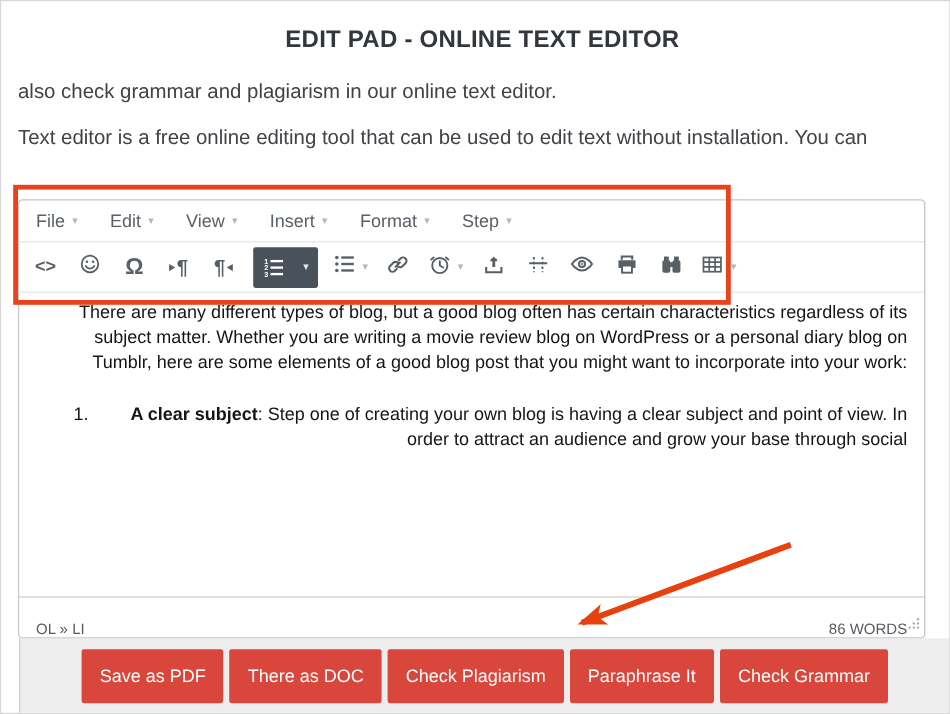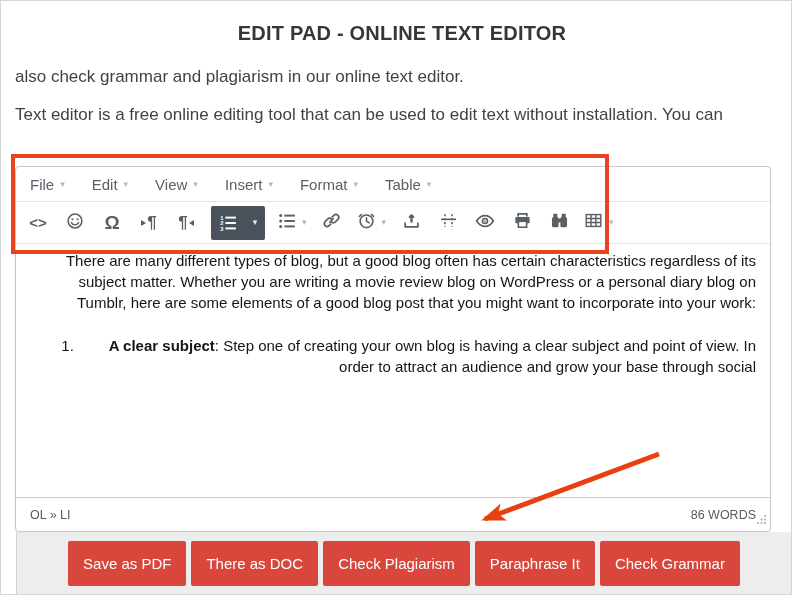--- a/index.html
+++ b/index.html
@@ -53,21 +53,21 @@
   .content{
     flex:1;padding:6px 14px;font-size:15px;line-height:21px;color:#151515;overflow:hidden;text-align:right;
   }
   .content p{margin:0 0 14px;}
   .content ol{margin:22px 0 0;padding-left:48px;}
   .content li{padding-left:2px;}
   .li-bold{font-weight:bold;}
   
   .statusbar{
     position:relative;height:33px;flex:0 0 33px;border-top:1px solid #ccc;
-    display:flex;align-items:center;justify-content:space-between;
+    display:flex;align-items:flex-end;justify-content:space-between;
     padding:0 14px;font-size:12.5px;color:#565b61;
   }
   .grip{position:absolute;right:3px;bottom:3px;cursor:nwse-resize;}
   
   .footer{
     position:absolute;left:15px;right:0;top:531px;bottom:0;
     background:#ededed;border-left:1px solid #d0d0d0;
   }
   .btn-row{position:absolute;top:9px;left:0;right:0;display:flex;justify-content:center;gap:5px;}
   .action-btn{
@@ -113,21 +113,21 @@
       </span>
       <span class="menu-item">
         <span>Insert</span>
         <span class="caret">▾</span>
       </span>
       <span class="menu-item">
         <span>Format</span>
         <span class="caret">▾</span>
       </span>
       <span class="menu-item">
-        <span>Table</span>
+        <span>Step</span>
         <span class="caret">▾</span>
       </span>
     </div>
 
     <div class="toolbar">
       <span class="tool glyph-code">
           <span>&lt;&gt;</span>
         </span>
 
       <span class="tool">

